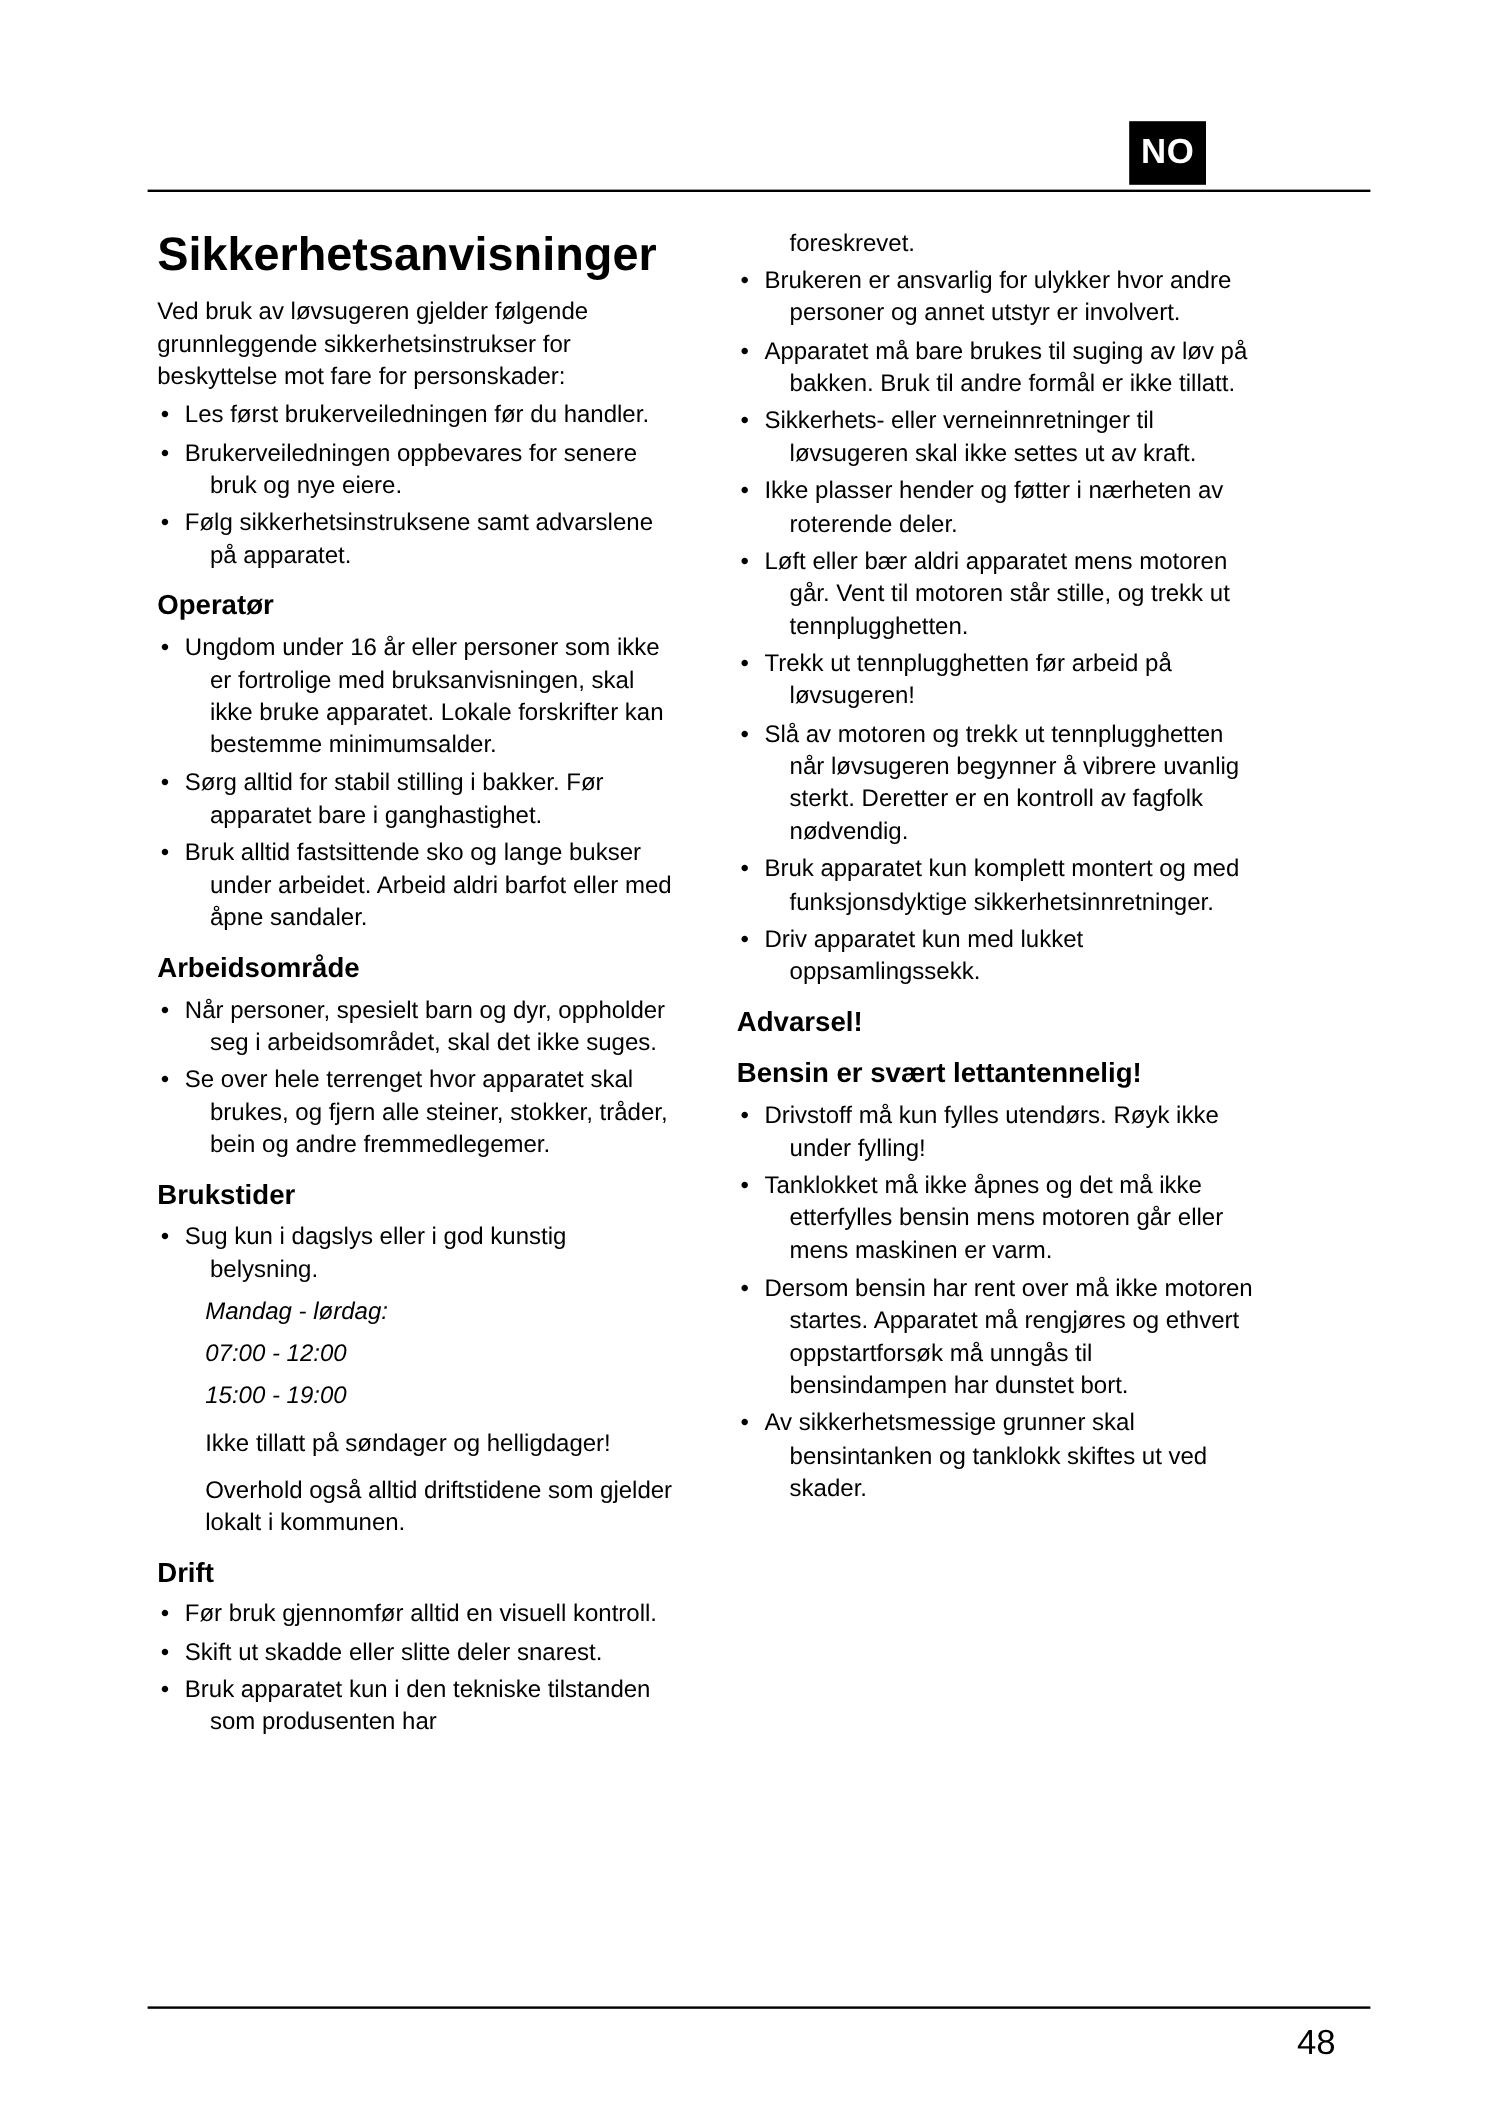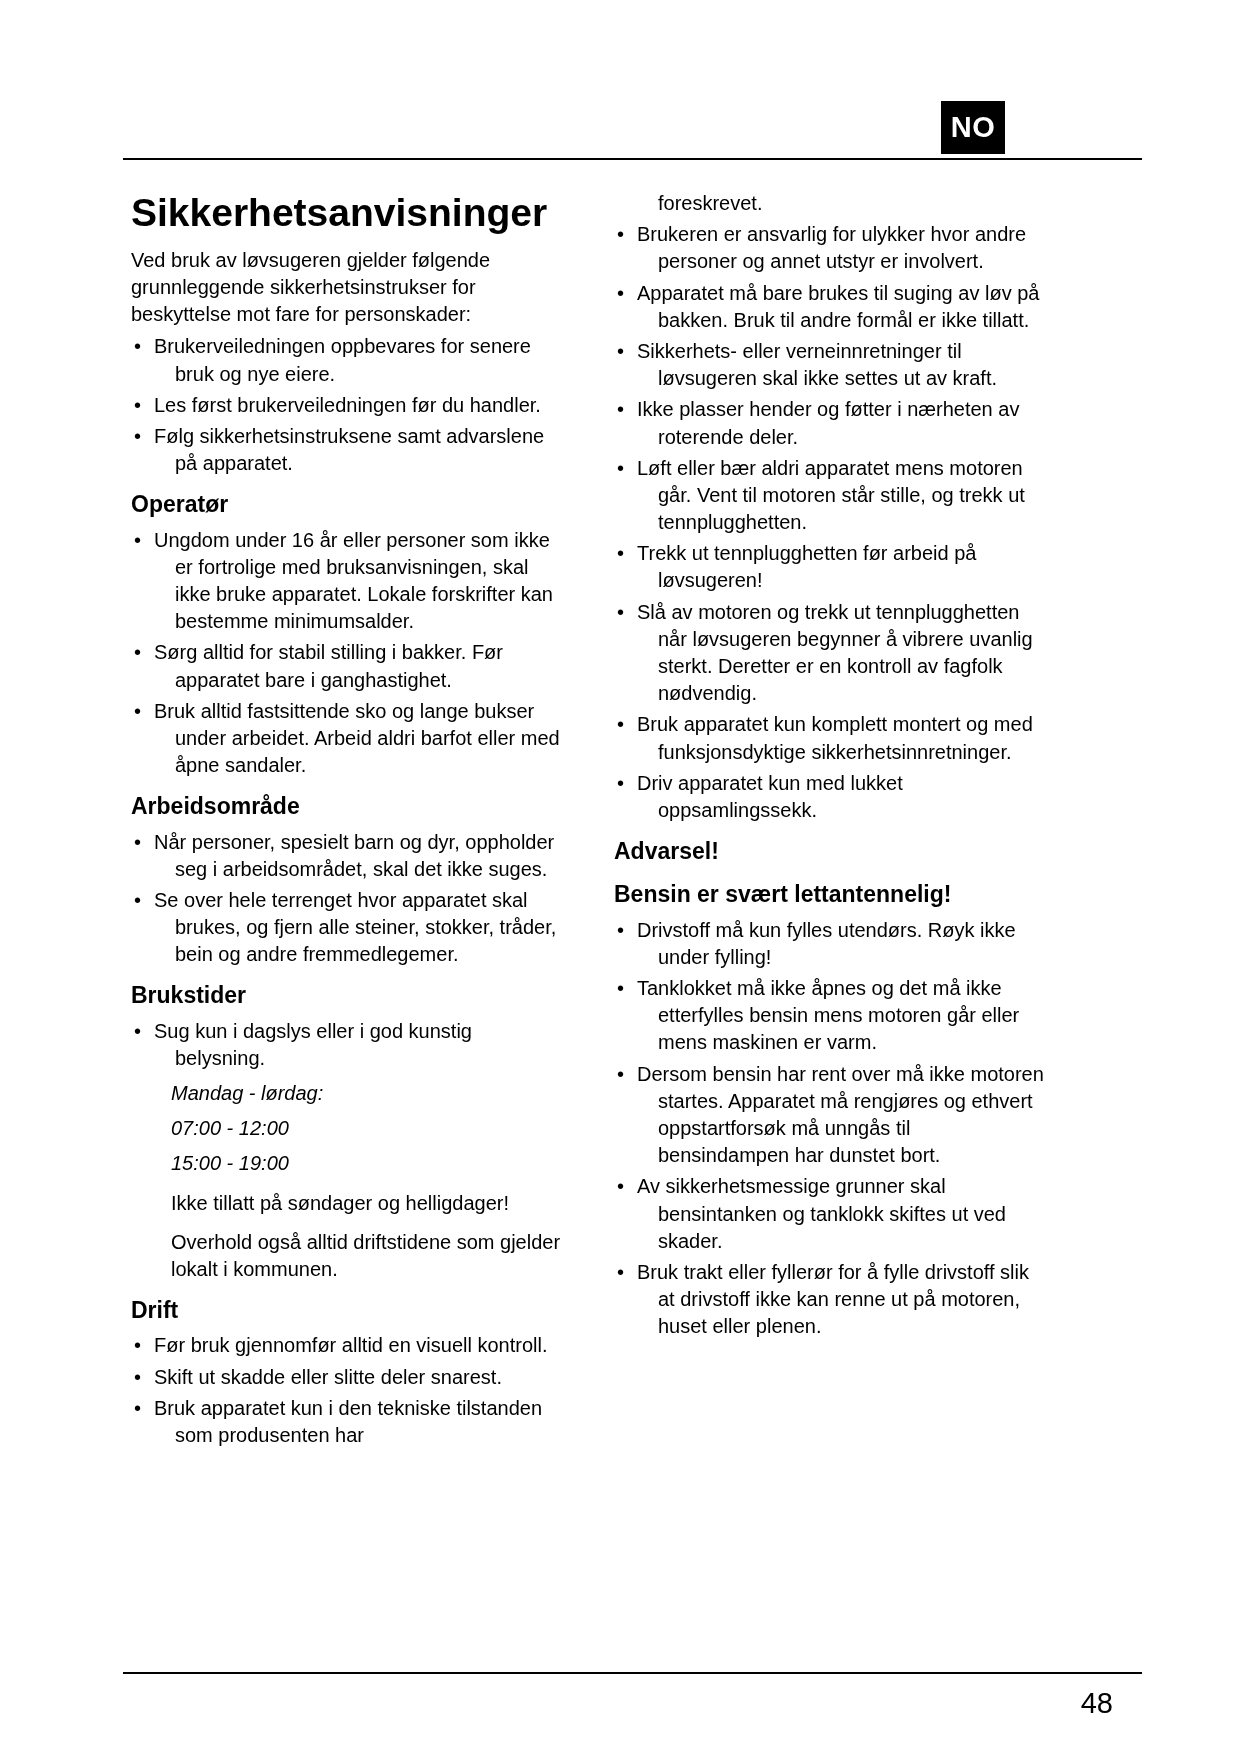--- a/index.html
+++ b/index.html
@@ -108,22 +108,22 @@
 <div class="page">
 
   <div class="top-rule">
     <div class="lang-badge">NO</div>
   </div>
 
   <div class="content">
     <div class="col">
         <div class="doc-title">Sikkerhetsanvisninger</div>
         <div class="doc-para">Ved bruk av løvsugeren gjelder følgende grunnleggende sikkerhetsinstrukser for beskyttelse mot fare for personskader:</div>
+        <div class="doc-bullet">Les først brukerveiledningen før du handler.</div>
         <div class="doc-bullet">Brukerveiledningen oppbevares for senere bruk og nye eiere.</div>
-        <div class="doc-bullet">Les først brukerveiledningen før du handler.</div>
         <div class="doc-bullet">Følg sikkerhetsinstruksene samt advarslene på apparatet.</div>
         <div class="doc-heading">Operatør</div>
         <div class="doc-bullet">Ungdom under 16 år eller personer som ikke er fortrolige med bruksanvisningen, skal ikke bruke apparatet. Lokale forskrifter kan bestemme minimumsalder.</div>
         <div class="doc-bullet">Sørg alltid for stabil stilling i bakker. Før apparatet bare i ganghastighet.</div>
         <div class="doc-bullet">Bruk alltid fastsittende sko og lange bukser under arbeidet. Arbeid aldri barfot eller med åpne sandaler.</div>
         <div class="doc-heading">Arbeidsområde</div>
         <div class="doc-bullet">Når personer, spesielt barn og dyr, oppholder seg i arbeidsområdet, skal det ikke suges.</div>
         <div class="doc-bullet">Se over hele terrenget hvor apparatet skal brukes, og fjern alle steiner, stokker, tråder, bein og andre fremmedlegemer.</div>
         <div class="doc-heading">Brukstider</div>
         <div class="doc-bullet">Sug kun i dagslys eller i god kunstig belysning.</div>
@@ -147,20 +147,19 @@
         <div class="doc-bullet">Trekk ut tennplugghetten før arbeid på løvsugeren!</div>
         <div class="doc-bullet">Slå av motoren og trekk ut tennplugghetten når løvsugeren begynner å vibrere uvanlig sterkt. Deretter er en kontroll av fagfolk nødvendig.</div>
         <div class="doc-bullet">Bruk apparatet kun komplett montert og med funksjonsdyktige sikkerhetsinnretninger.</div>
         <div class="doc-bullet">Driv apparatet kun med lukket oppsamlingssekk.</div>
         <div class="doc-heading">Advarsel!</div>
         <div class="doc-heading">Bensin er svært lettantennelig!</div>
         <div class="doc-bullet">Drivstoff må kun fylles utendørs. Røyk ikke under fylling!</div>
         <div class="doc-bullet">Tanklokket må ikke åpnes og det må ikke etterfylles bensin mens motoren går eller mens maskinen er varm.</div>
         <div class="doc-bullet">Dersom bensin har rent over må ikke motoren startes. Apparatet må rengjøres og ethvert oppstartforsøk må unngås til bensindampen har dunstet bort.</div>
         <div class="doc-bullet">Av sikkerhetsmessige grunner skal bensintanken og tanklokk skiftes ut ved skader.</div>
-        <div class="doc-bullet">Bruk trakt eller fyllerør for å fylle drivstoff slik at drivstoff ikke kan renne ut på motoren, huset eller plenen.</div>
       </div>
   </div>
 
   <div class="bottom-rule"></div>
   <div class="page-number">48</div>
 
 </div>
 
 </body></html>

